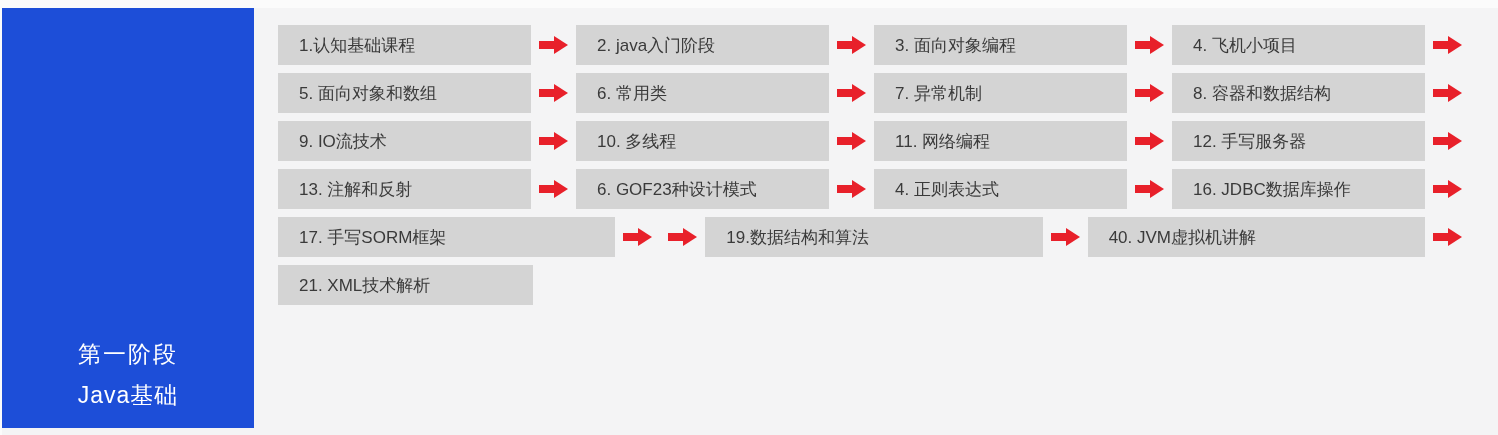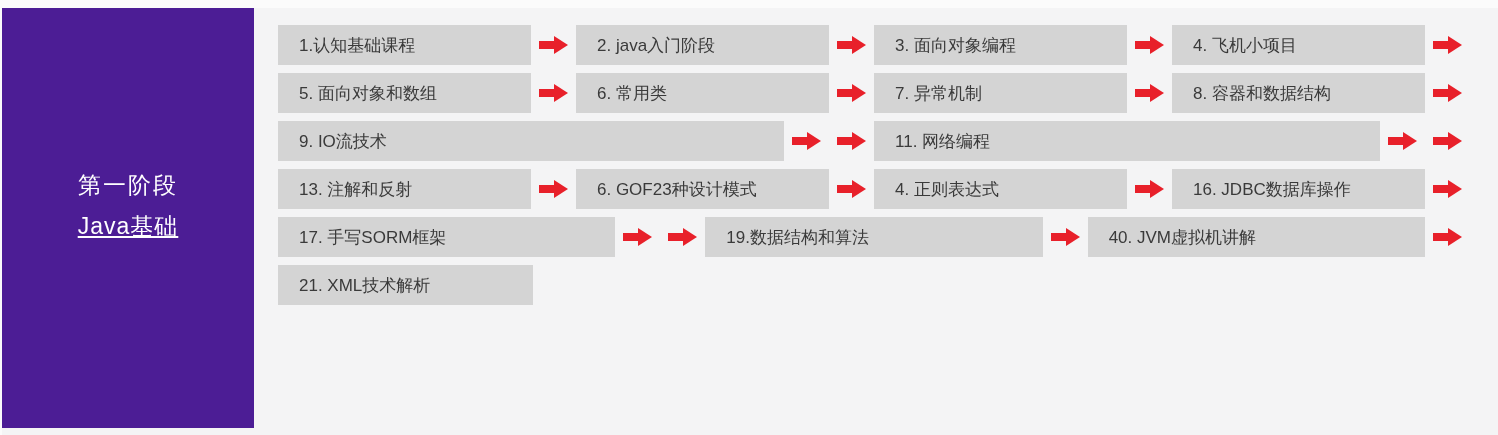--- a/index.html
+++ b/index.html
@@ -9,28 +9,28 @@
     font-family:"Liberation Sans","DejaVu Sans",sans-serif;
   }
   .top-strip{
     position:absolute;top:0;left:0;right:0;height:8px;background:#fbfbfb;
   }
   .left-sliver{
     position:absolute;top:0;left:0;bottom:0;width:2px;background:#fbfbfb;
   }
   .sidebar{
     position:absolute;left:2px;top:8px;width:252px;height:420px;
-    background:#4c1d95;color:#ffffff;
-    display:flex;flex-direction:column;align-items:center;justify-content:center;
+    background:#1d4ed8;color:#ffffff;
+    display:flex;flex-direction:column;align-items:center;justify-content:flex-end;
   }
   .sidebar .line{
     font-size:23px;line-height:41px;transform:translateY(-12px);
     letter-spacing:2px;white-space:nowrap;
   }
-  .sidebar .line.l2{letter-spacing:1px;text-decoration:underline;}
+  .sidebar .line.l2{letter-spacing:1px;}
   .flow{
     position:absolute;left:278px;top:33px;width:1192px;
   }
   .flow-row{
     display:flex;align-items:center;height:24px;margin-bottom:24px;
   }
   .step-box{
     flex:1 1 0;height:40px;background:#d4d4d4;
     display:flex;align-items:center;
     padding-left:21px;box-sizing:border-box;
@@ -134,35 +134,41 @@
     <div class="flow-row">
       <div class="step-box">
         <span>9. IO流技术</span>
       </div>
       <span class="arrow">
         <svg width="29" height="18" viewBox="0 0 29 18" fill="#e8202a">
           <rect x="0" y="5" width="16" height="8"></rect>
           <polygon points="15,0 29,9 15,18"></polygon>
         </svg>
       </span>
+      <div class="step-box">
+        <span>10. 多线程</span>
+      </div>
       <span class="arrow">
         <svg width="29" height="18" viewBox="0 0 29 18" fill="#e8202a">
           <rect x="0" y="5" width="16" height="8"></rect>
           <polygon points="15,0 29,9 15,18"></polygon>
         </svg>
       </span>
       <div class="step-box">
         <span>11. 网络编程</span>
       </div>
       <span class="arrow">
         <svg width="29" height="18" viewBox="0 0 29 18" fill="#e8202a">
           <rect x="0" y="5" width="16" height="8"></rect>
           <polygon points="15,0 29,9 15,18"></polygon>
         </svg>
       </span>
+      <div class="step-box">
+        <span>12. 手写服务器</span>
+      </div>
       <span class="arrow">
         <svg width="29" height="18" viewBox="0 0 29 18" fill="#e8202a">
           <rect x="0" y="5" width="16" height="8"></rect>
           <polygon points="15,0 29,9 15,18"></polygon>
         </svg>
       </span>
     </div>
     <div class="flow-row">
       <div class="step-box">
         <span>13. 注解和反射</span>

